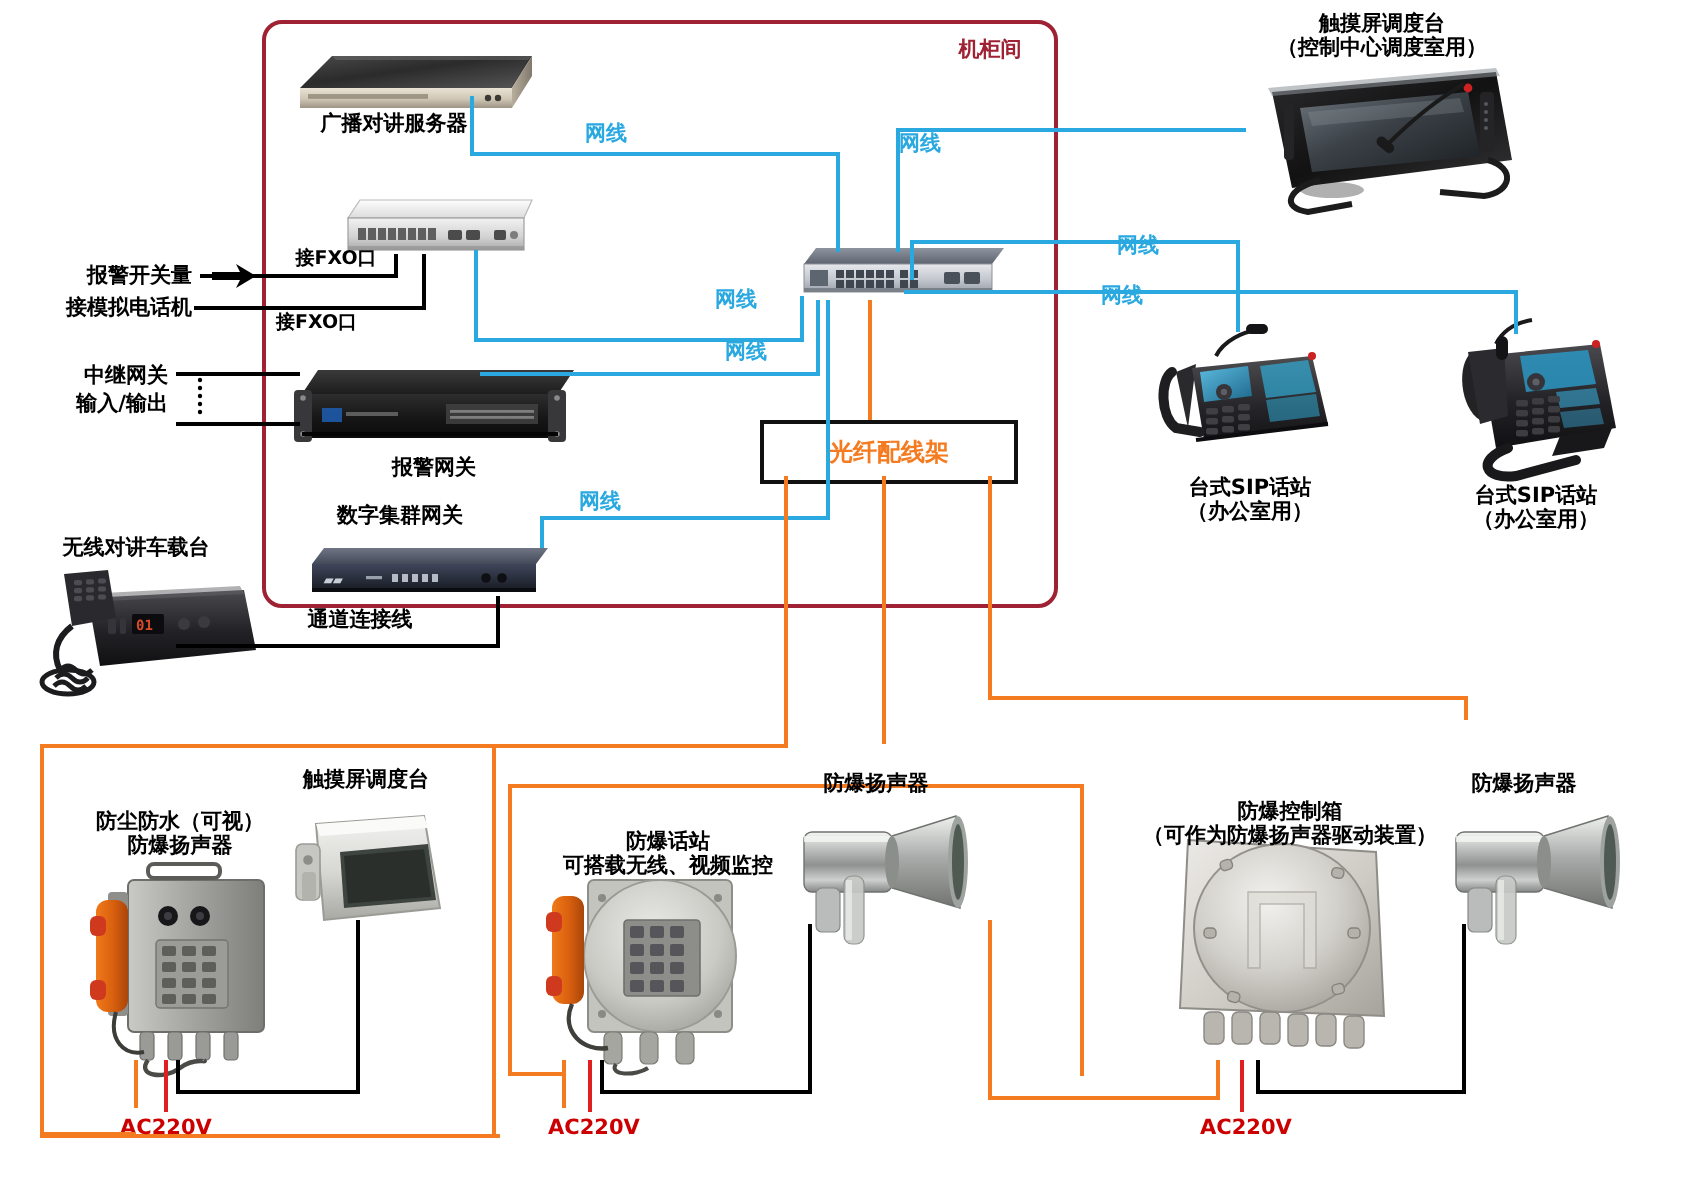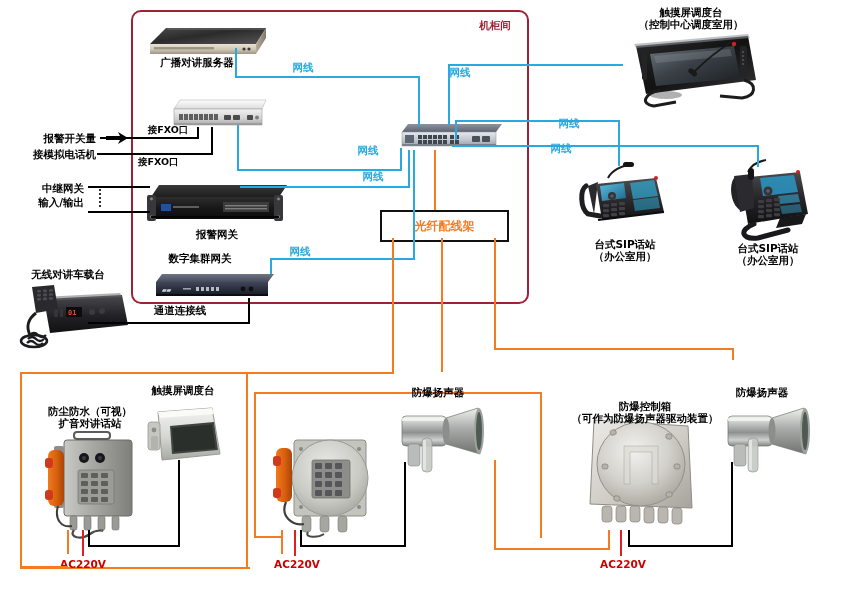--- a/index.html
+++ b/index.html
@@ -524,21 +524,21 @@
         <rect x="32" y="88" width="7" height="14" rx="2"></rect>
           <rect x="46" y="88" width="7" height="14" rx="2"></rect>
         <rect x="60" y="88" width="7" height="14" rx="2"></rect>
           <rect x="74" y="88" width="7" height="14" rx="2"></rect>
       </g>
       <path d="M36,102 C30,110 44,112 52,106 C60,100 66,104 64,102" stroke="#4a4a46" stroke-width="2.2" fill="none"></path>
       <path d="M20,78 C16,92 24,100 34,98" stroke="#3c3c38" stroke-width="2" fill="none"></path>
     </svg>
   </div>
   <div class="lbl s10" style="left:20px;top:405px;width:140px;">防尘防水（可视）
-扩音对讲话站</div>
+防爆扬声器</div>
 
   <div class="dev" style="left:140px;top:406px;">
     <svg width="86" height="62" viewBox="0 0 86 62">
       <defs>
         <linearGradient id="hornB" x1="0" y1="0" x2="0" y2="1">
           <stop offset="0%" stop-color="#f3f3f1"></stop>
             <stop offset="55%" stop-color="#d6d6d2"></stop>
           <stop offset="100%" stop-color="#a9a9a4"></stop>
         </linearGradient>
       </defs>
@@ -607,20 +607,22 @@
       <rect x="5" y="56" width="8" height="10" rx="3" fill="#cf3a1e"></rect>
       <g fill="#a6a6a1" stroke="#7c7c77" stroke-width=".6">
         <rect x="34" y="84" width="9" height="16" rx="3"></rect>
         <rect x="52" y="84" width="9" height="16" rx="3"></rect>
         <rect x="70" y="84" width="9" height="16" rx="3"></rect>
       </g>
       <path d="M18,70 C12,84 24,94 36,92" stroke="#3f3f3b" stroke-width="2.2" fill="none"></path>
       <path d="M40,100 C36,106 50,106 56,102" stroke="#4a4a46" stroke-width="2" fill="none"></path>
     </svg>
   </div>
+  <div class="lbl s10" style="left:258px;top:415px;width:152px;">防爆话站
+可搭载无线、视频监控</div>
 
   <div class="dev" style="left:392px;top:404px;">
     <svg width="96" height="74" viewBox="0 0 96 74">
       <defs>
         <linearGradient id="ep1" x1="0" y1="0" x2="0" y2="1">
           <stop offset="0%" stop-color="#f6f6f4"></stop>
             <stop offset="25%" stop-color="#c3c6c4"></stop>
           <stop offset="55%" stop-color="#8e918f"></stop>
             <stop offset="80%" stop-color="#cdd0ce"></stop>
           <stop offset="100%" stop-color="#848785"></stop>

